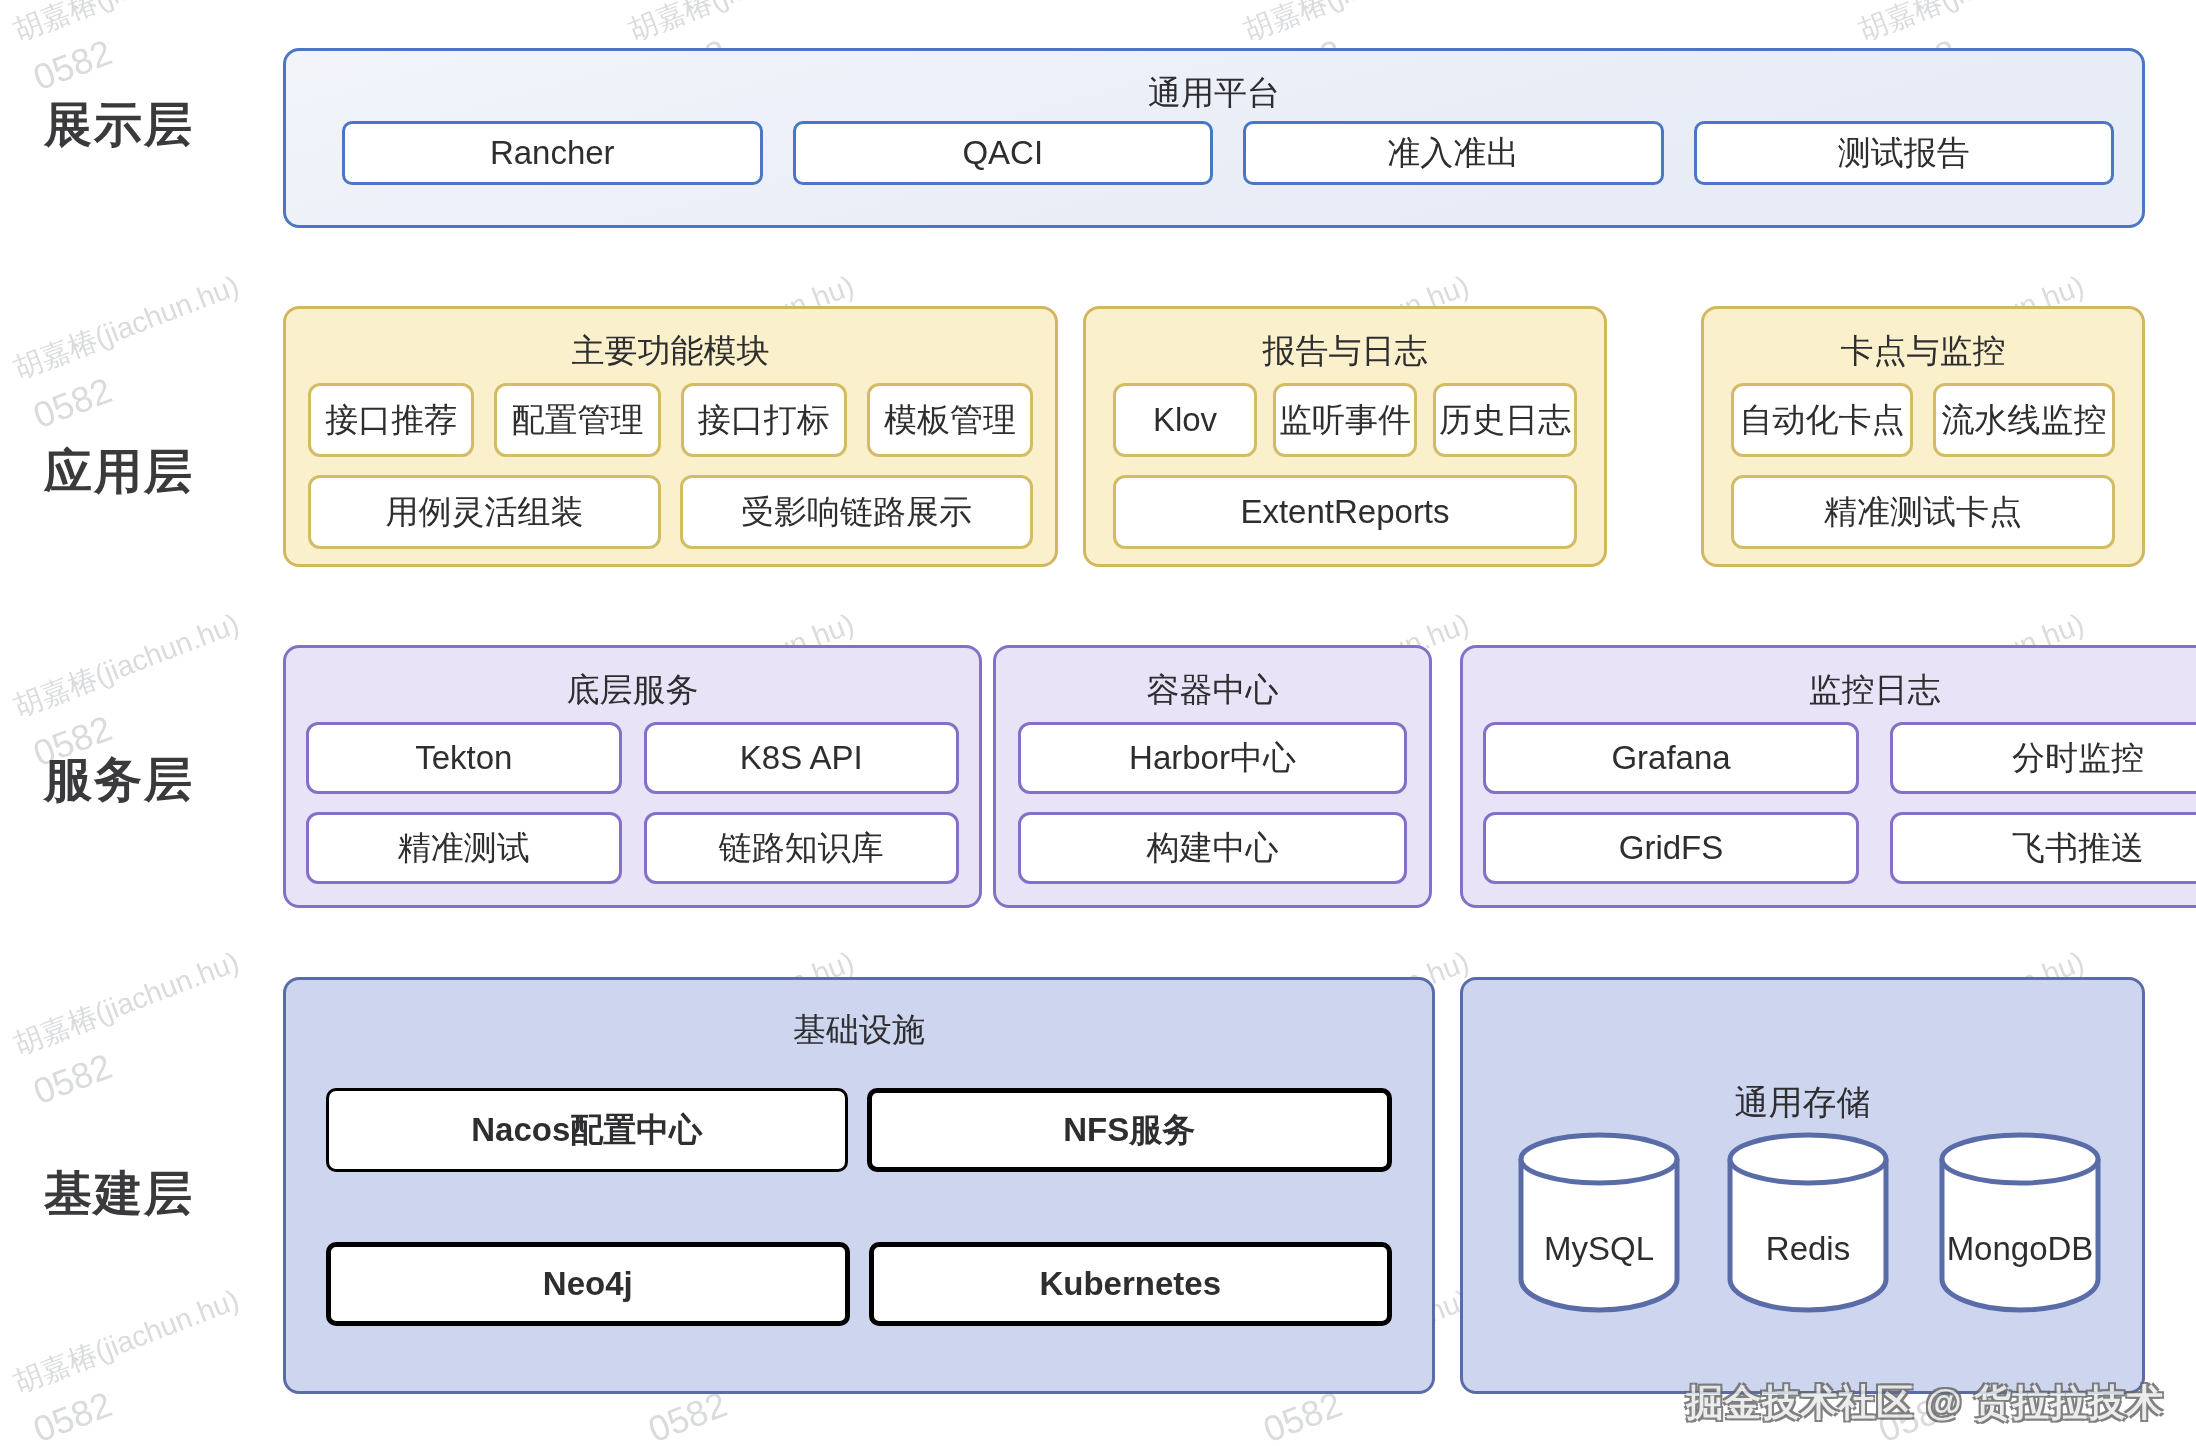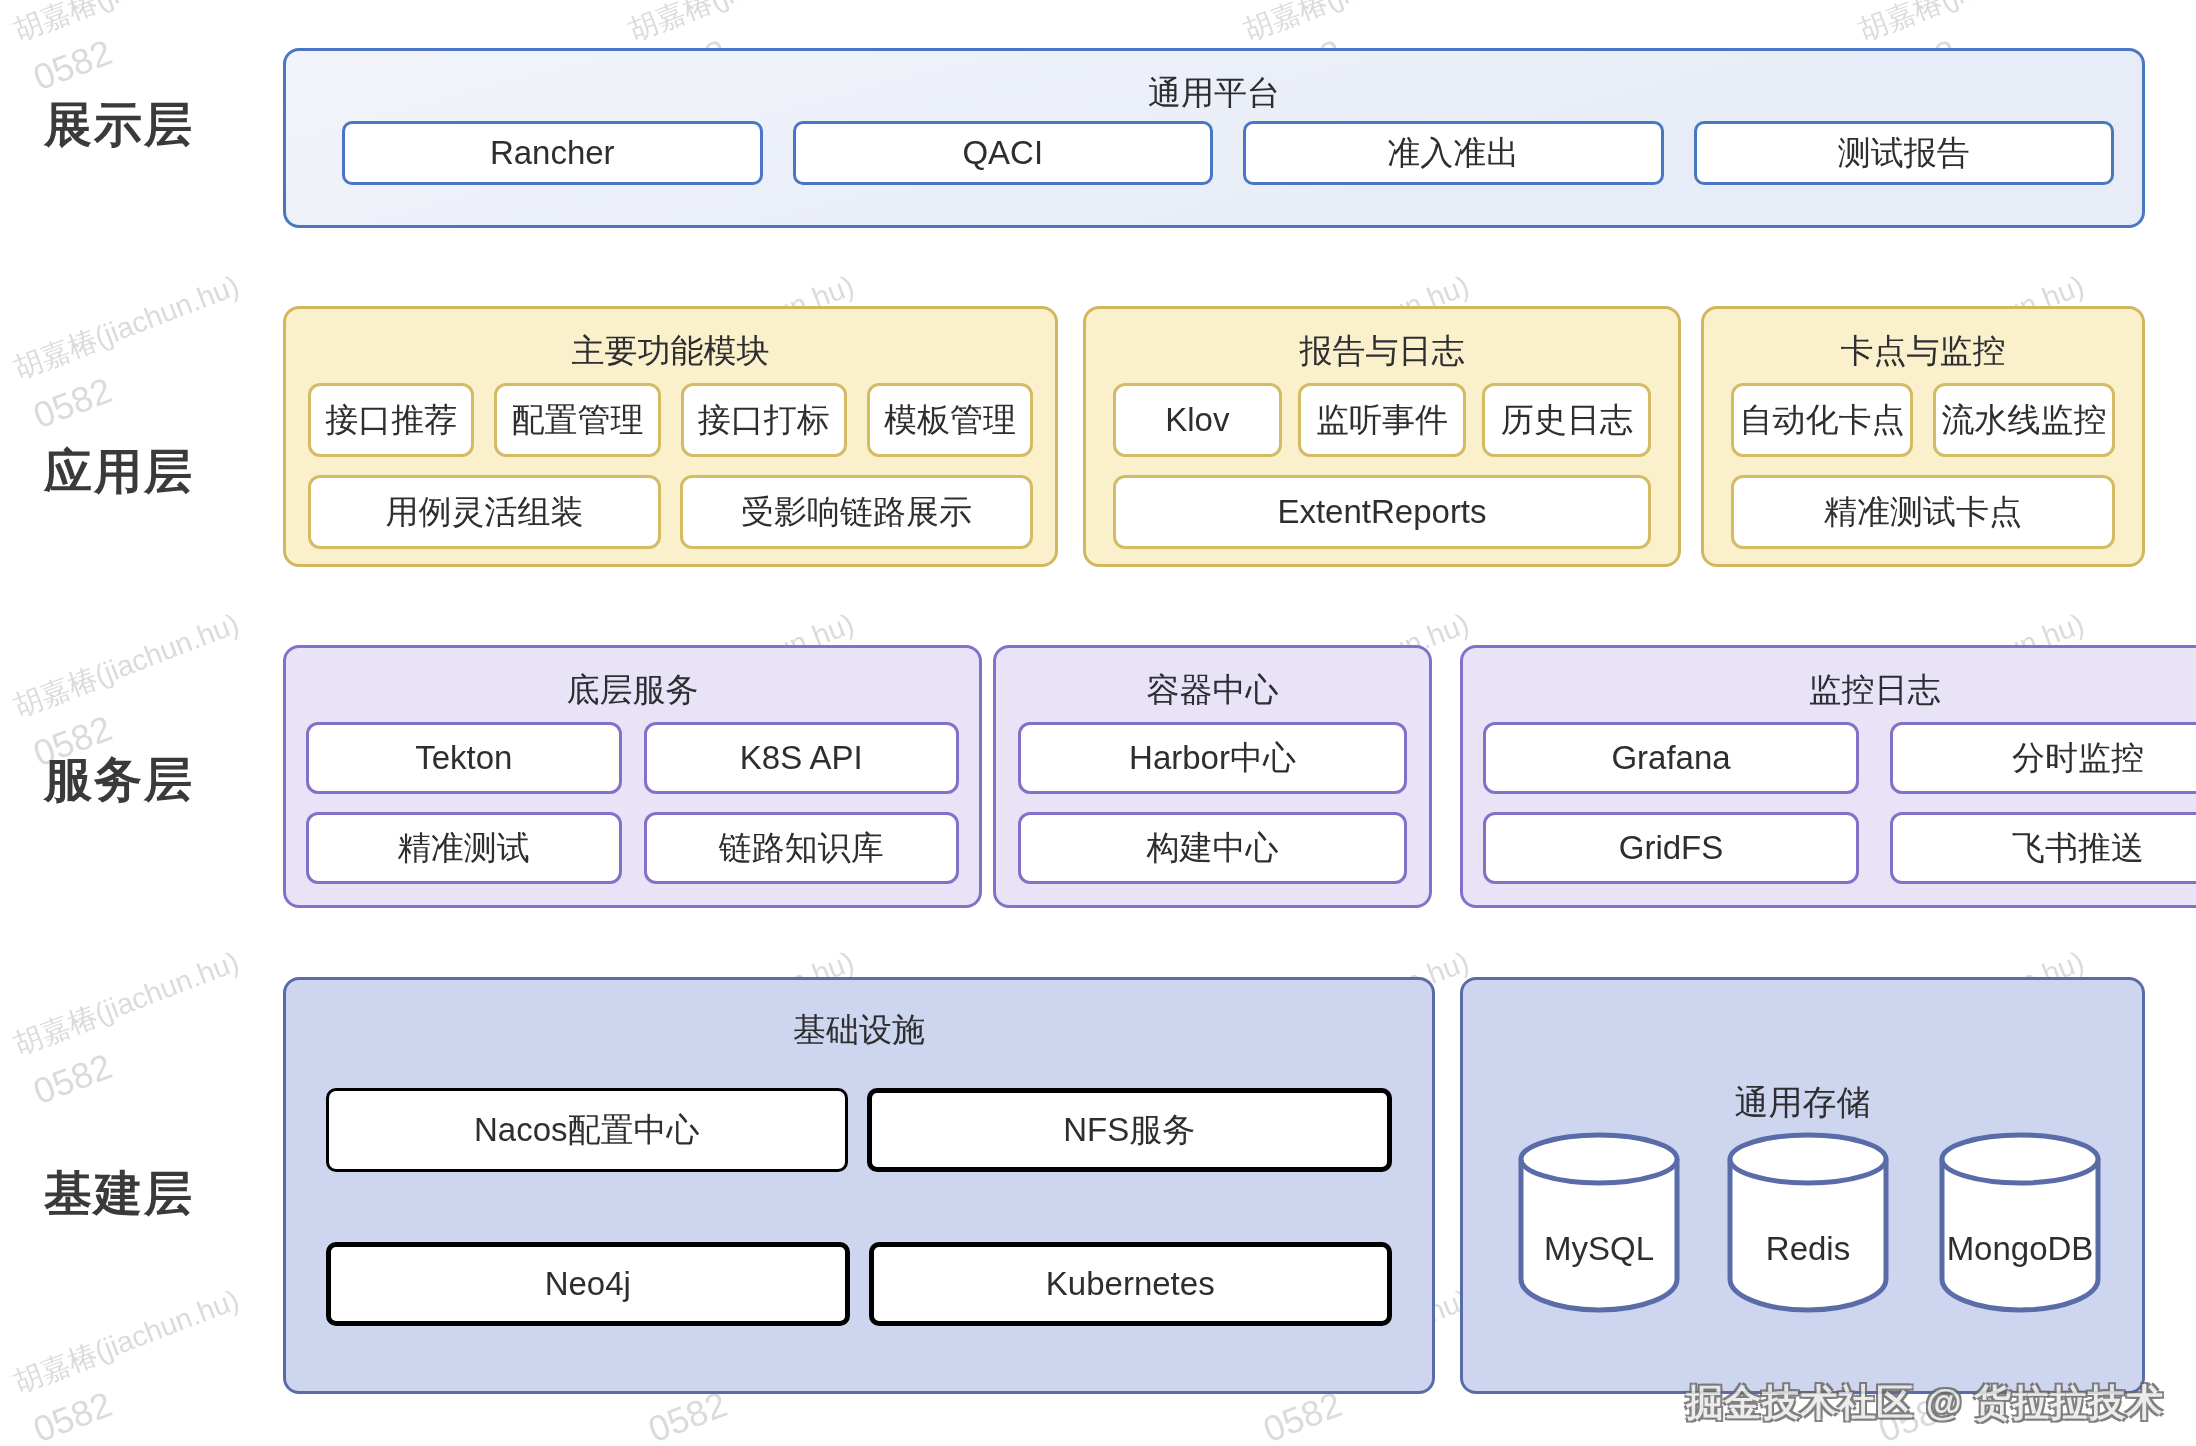--- a/index.html
+++ b/index.html
@@ -28,21 +28,21 @@
   
   .chip-row{position:absolute;display:flex;}
   .chip{
     flex:1 1 0;display:flex;align-items:center;justify-content:center;
     background:#ffffff;box-sizing:border-box;border-radius:12px;
     font-size:33px;color:#2e2e30;white-space:nowrap;
   }
   .chip.blue{border:3px solid #4a77c4;border-radius:10px;}
   .chip.yellow{border:3px solid #d4bc66;}
   .chip.purple{border:3px solid #8570c9;}
-  .chip.indigo{border:5px solid #000000;}
+  .chip.indigo{border:5px solid #000000;font-weight:bold;}
   
   .cylinder{position:absolute;width:162px;height:182px;}
   .cylinder svg{position:absolute;left:0;top:0;width:100%;height:100%;}
   .cylinder .db-label{
     position:absolute;left:0;right:0;top:54%;text-align:center;
     font-size:33px;color:#2e2e30;white-space:nowrap;
   }
   
   .wm{
     position:absolute;transform:rotate(-21deg);transform-origin:left top;
@@ -168,21 +168,21 @@
       <div class="chip yellow">配置管理</div>
       <div class="chip yellow">接口打标</div>
       <div class="chip yellow">模板管理</div>
     </div>
     <div class="chip-row" style="left:22px;right:22px;top:166px;height:74px;gap:19px;">
       <div class="chip yellow">用例灵活组装</div>
       <div class="chip yellow">受影响链路展示</div>
     </div>
   </div>
 
-  <div class="group yellow" style="left:1083px;top:306px;width:598px;height:261px;">
+  <div class="group yellow" style="left:1083px;top:306px;width:524px;height:261px;">
     <div class="group-title">报告与日志</div>
     <div class="chip-row" style="left:27px;right:27px;top:74px;height:74px;gap:16px;">
       <div class="chip yellow">Klov</div>
       <div class="chip yellow">监听事件</div>
       <div class="chip yellow">历史日志</div>
     </div>
     <div class="chip-row" style="left:27px;right:27px;top:166px;height:74px;border-radius:9px;">
       <div class="chip yellow">ExtentReports</div>
     </div>
   </div>

